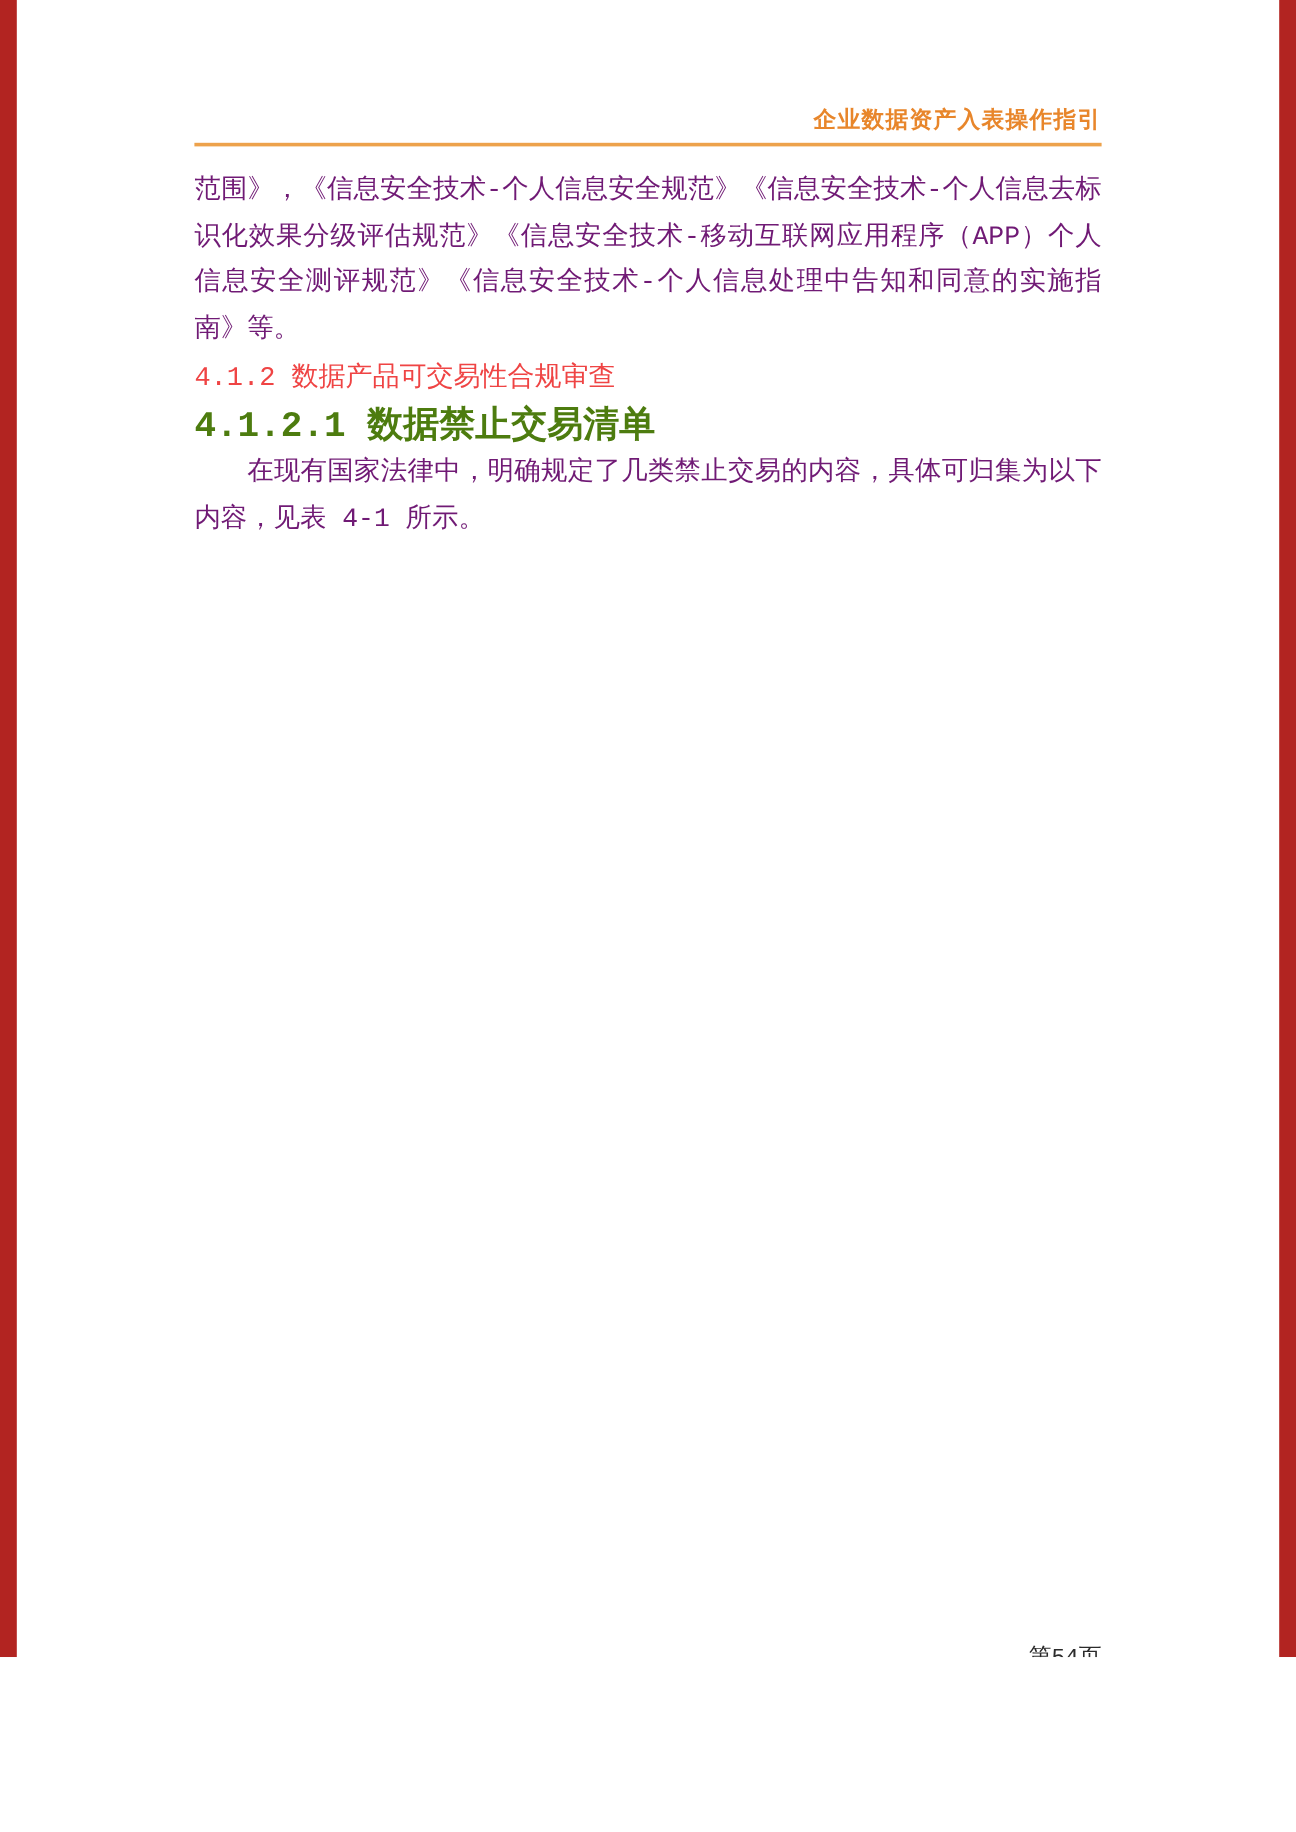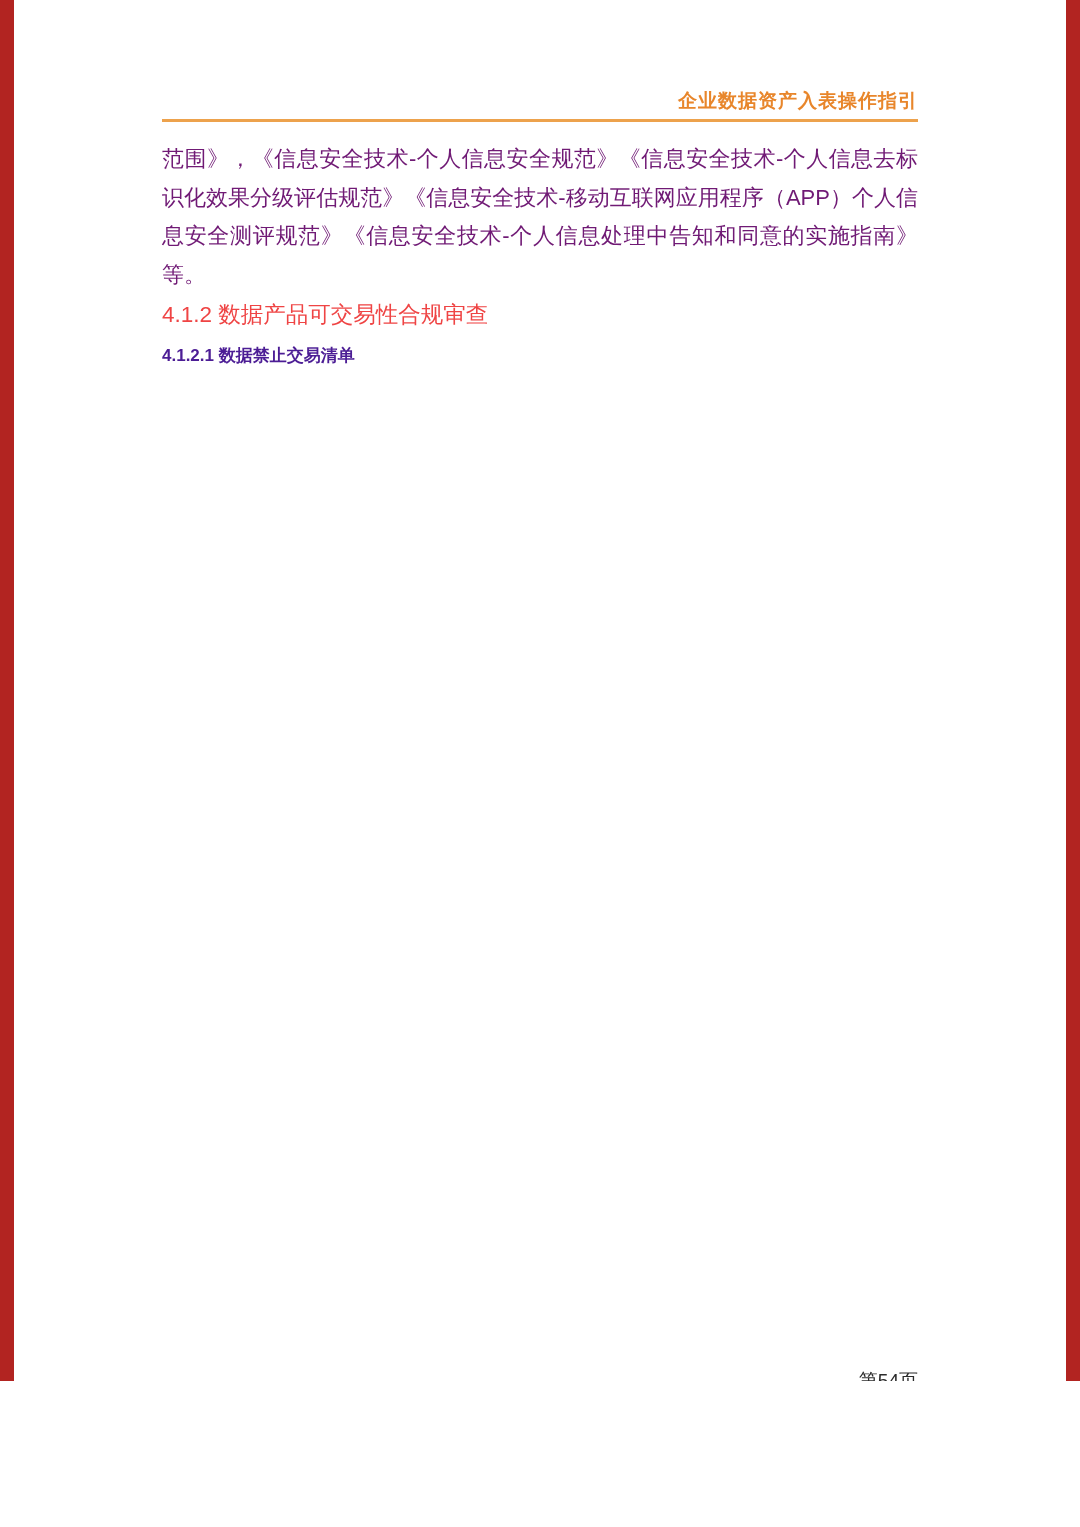--- a/index.html
+++ b/index.html
@@ -6,21 +6,21 @@
     margin: 0;
     padding: 0;
     background: #ffffff;
   }
   .page {
     position: relative;
     width: 1080px;
     height: 1381px;
     background: #ffffff;
     overflow: hidden;
-    font-family: Liberation Sans, sans-serif;
+    font-family: Liberation Mono, monospace;
   }
   .edge-bar {
     position: absolute;
     top: 0;
     bottom: 0;
     width: 14px;
     background: #b22421;
   }
   .edge-bar.left  { left: 0; }
   .edge-bar.right { right: 0; }
@@ -61,24 +61,24 @@
   .para-3 { margin-top: 0; }
 
   .heading-3 {
     font-size: 22.5px;
     line-height: 38.5px;
     font-weight: normal;
     color: #ef4444;
     margin: 2px 0 0 0;
   }
   .heading-4 {
-    font-size: 17px;
+    font-size: 30px;
     line-height: 38.5px;
     font-weight: bold;
-    color: #4c1d95;
+    color: #4d7c0f;
     margin: 2px 0 0 0;
   }
 
   .page-footer {
     position: absolute;
     left: 162px;
     width: 756px;
     top: 1368px;
     text-align: right;
     font-size: 19px;
@@ -99,18 +99,19 @@
 
     <div class="header-rule"></div>
 
     <p class="body-text para-1">范围》，《信息安全技术-个人信息安全规范》《信息安全技术-个人信息去标识化效果分级评估规范》《信息安全技术-移动互联网应用程序（APP）个人信息安全测评规范》《信息安全技术-个人信息处理中告知和同意的实施指南》等。</p>
 
     <h3 class="heading-3">4.1.2 数据产品可交易性合规审查</h3>
 
 
     <h4 class="heading-4">4.1.2.1 数据禁止交易清单</h4>
 
+    <p class="body-text indent para-3">在现有国家法律中，明确规定了几类禁止交易的内容，具体可归集为以下内容，见表 4-1 所示。</p>
 
   </div>
 
   <div class="page-footer">第54页</div>
 
 </div>
 
 </body></html>

